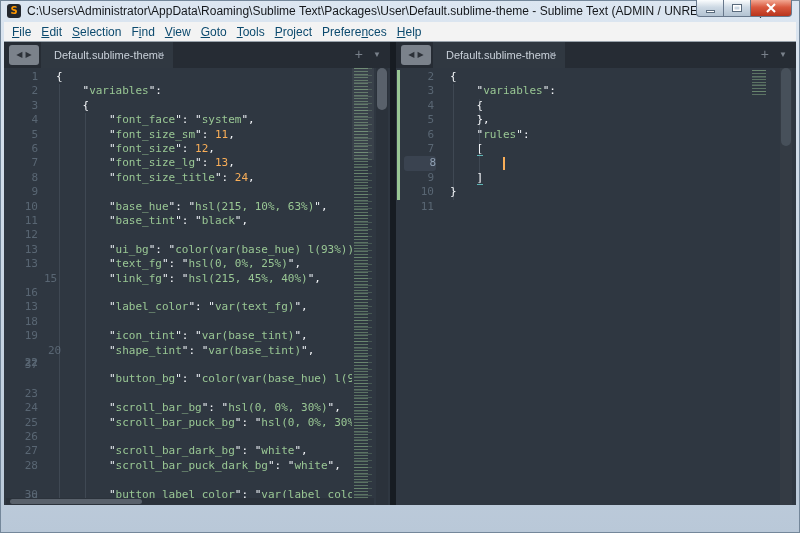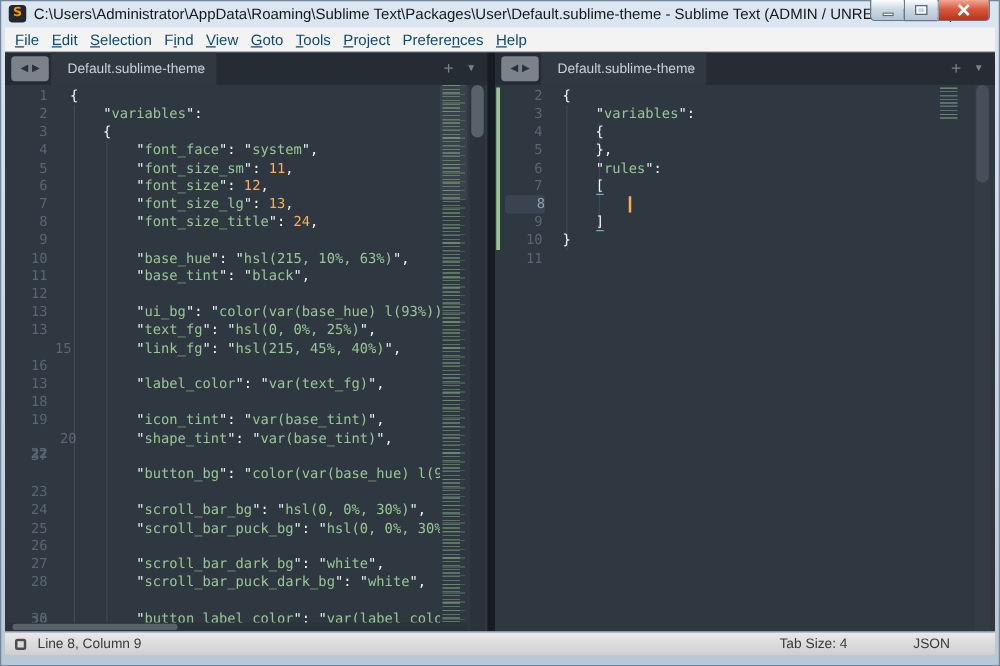--- a/index.html
+++ b/index.html
@@ -271,20 +271,14 @@
           </div>
         <div class="minimap"></div>
         <div class="vscroll">
             <div class="vthumb"></div>
           </div>
       </div>
     </div>
 
   </div>
 
-  <div class="statusbar">
-    <span class="sicon"></span>
-    <span class="spos">Line 8, Column 9</span>
-    <span class="stab">Tab Size: 4</span>
-    <span class="ssyn">JSON</span>
-  </div>
 
 </div>
 
 </body></html>

